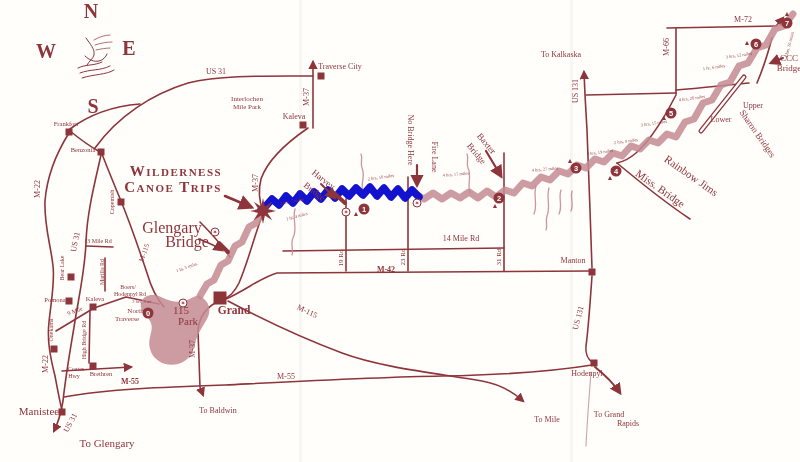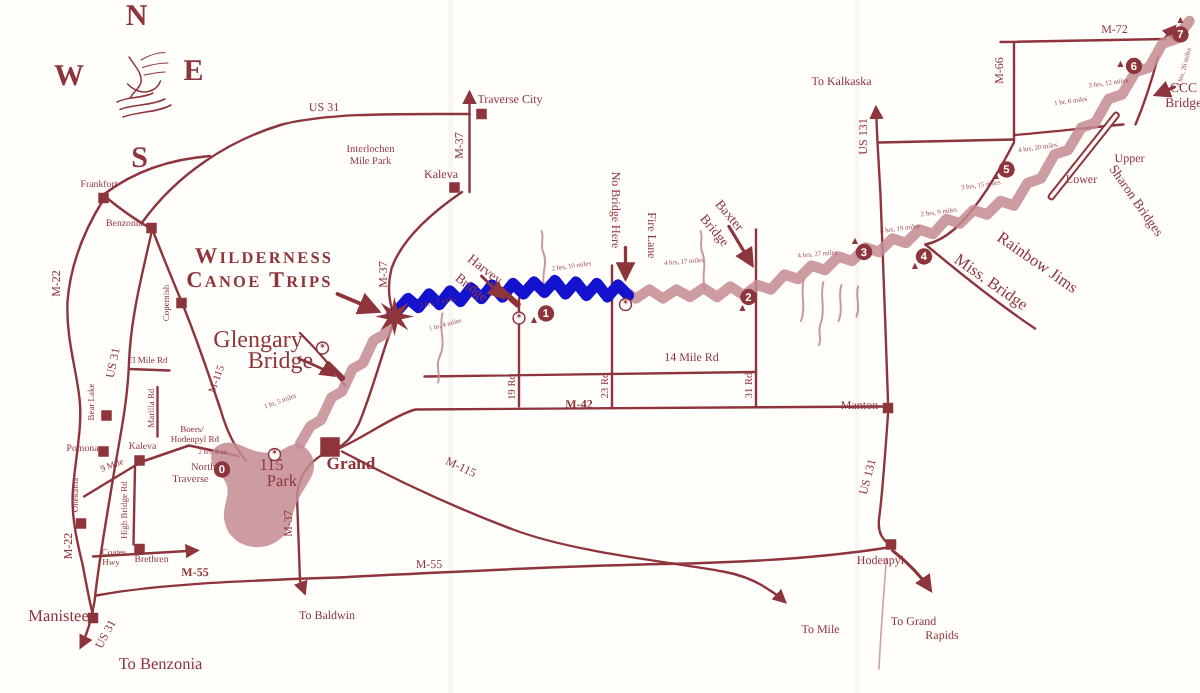--- a/index.html
+++ b/index.html
@@ -172,30 +172,30 @@
   <div class="c t65" style="left:101px;top:374px">Brethren</div>
   <div class="sq" style="left:93px;top:366px"></div>
   <div class="c t85" style="left:39px;top:412px">Manistee</div>
   <div class="sq" style="left:62px;top:412px"></div>
   <div class="c t8" style="left:294px;top:117px">Kaleva</div>
   <div class="sq" style="left:303px;top:125px"></div>
   <div class="c t8" style="left:340px;top:67px">Traverse City</div>
   <div class="sq" style="left:321px;top:76px"></div>
   <div class="c t12 bold" style="left:234px;top:310px">Grand</div>
   <div class="sq big" style="left:220px;top:298px"></div>
-  <div class="c t8" style="left:573px;top:271px">Manton</div>
+  <div class="c t8" style="left:573px;top:261px">Manton</div>
   <div class="sq" style="left:592px;top:272px"></div>
   <div class="c t8" style="left:587px;top:374px">Hodenpyl</div>
   <div class="sq" style="left:594px;top:363px"></div>
   <div class="c t7" style="left:247px;top:100px">Interlochen</div>
   <div class="c t7" style="left:247px;top:108px">Mile Park</div>
 
   <div class="c t8" style="left:561px;top:55px">To Kalkaska</div>
   <div class="c t8" style="left:218px;top:411px">To Baldwin</div>
-  <div class="c t85" style="left:107px;top:444px">To Benzonia</div>
+  <div class="c t85" style="left:107px;top:444px">To Glengary</div>
   <div class="c t8" style="left:547px;top:420px">To Mile</div>
   <div class="c t8" style="left:609px;top:415px">To Grand</div>
   <div class="c t8" style="left:628px;top:424px">Rapids</div>
 
   <div class="c t10" style="left:172px;top:228px">Glengary</div>
   <div class="c t10" style="left:187px;top:242px">Bridge</div>
   <div class="c t9" style="left:323px;top:180px;--r:38deg">Harvey</div>
   <div class="c t9" style="left:314px;top:192px;--r:38deg">Bridge</div>
   <div class="c t9" style="left:486px;top:144px;--r:50deg">Baxter</div>
   <div class="c t9" style="left:476px;top:154px;--r:50deg">Bridge</div>

